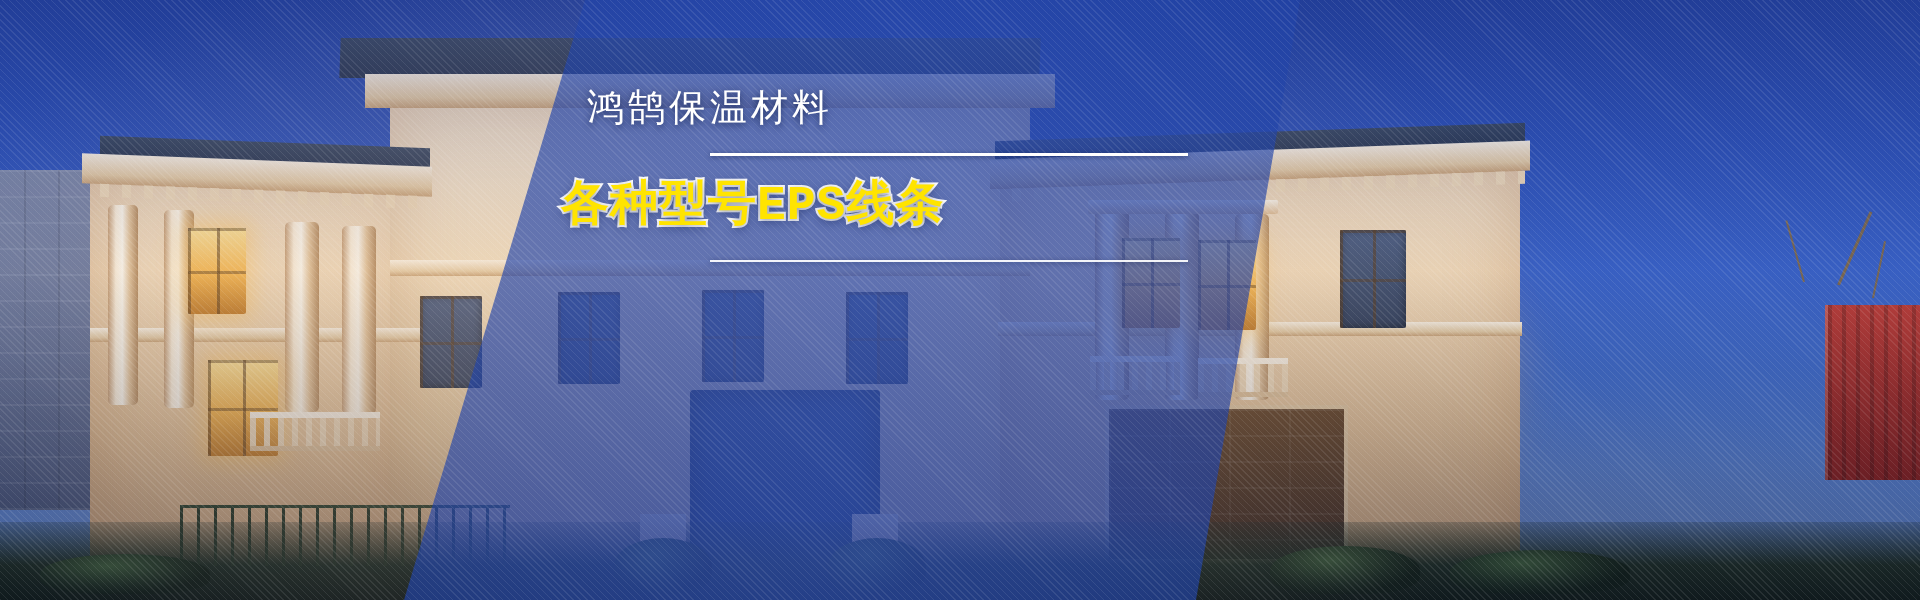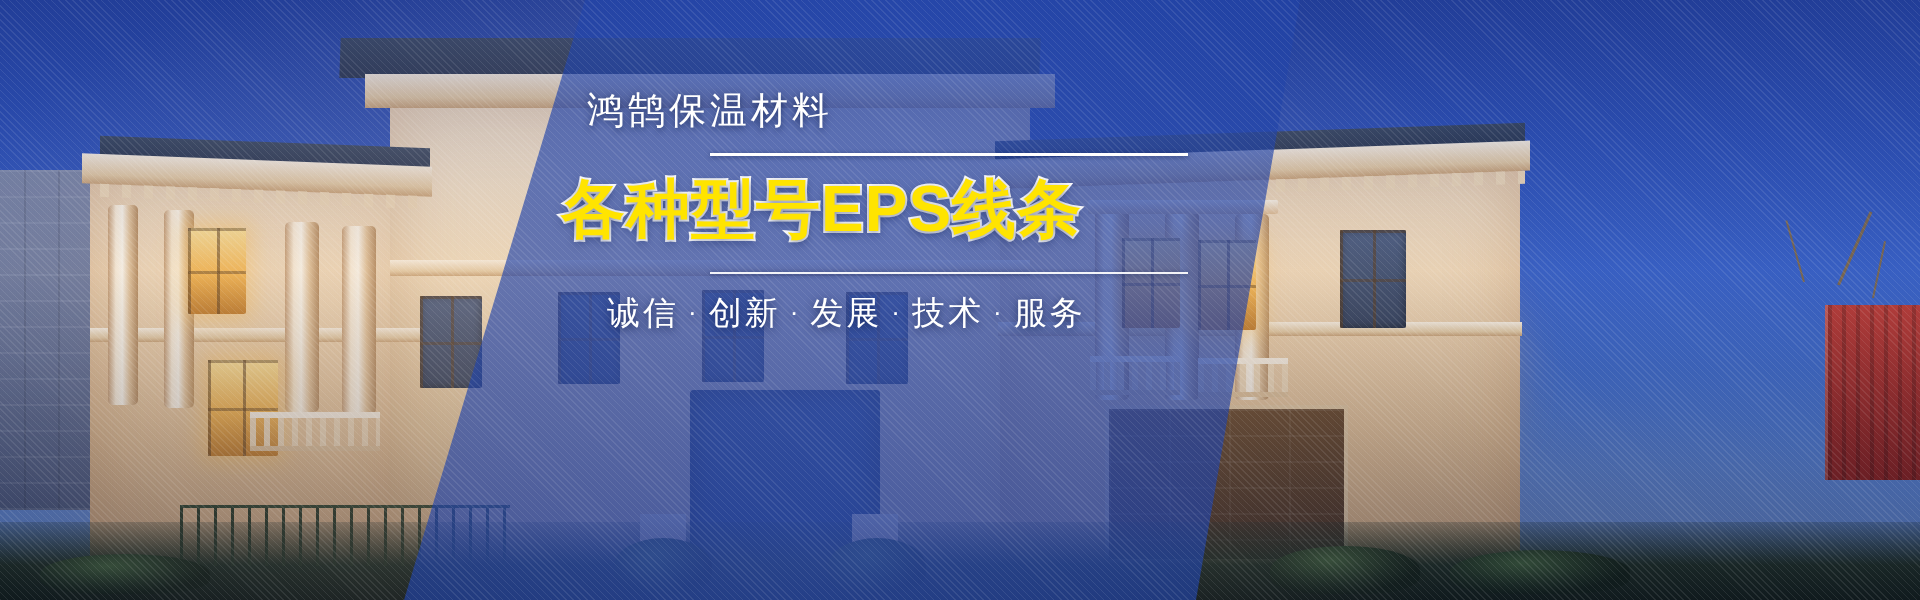--- a/index.html
+++ b/index.html
@@ -1,18 +1,18 @@
 <!DOCTYPE html>
 <html><head>
 <meta charset="utf-8">
 <style>
   html,body{margin:0;padding:0;background:#0a1430;}
   .stage{
     position:relative;width:1920px;height:600px;overflow:hidden;
-    font-family:Liberation Sans, sans-serif;
+    font-family:Liberation Mono, monospace;
     background:#0c4a6e;
   }
 
   
   .photo{position:absolute;inset:0;overflow:hidden;}
 
   
   .sky{
     position:absolute;inset:0;
     background:
@@ -140,22 +140,22 @@
     text-shadow:0 2px 7px rgba(10,24,70,.75);line-height:1;
     margin:0 0 0 2px;
   }
   .rule{
     height:3px;background:#ffffff;margin:24px 0 0 125px;width:478px;
     box-shadow:0 1px 5px rgba(10,24,70,.55);
   }
   .rule-b{margin:26px 0 0 125px;width:478px;height:2px;background:rgba(255,255,255,.92);}
 
   .headline{
-    margin:18px 0 0 -24px;
-    color:#ffe400;font-size:64px;font-weight:700;line-height:1.12;
+    margin:24px 0 0 -24px;
+    color:#ffe400;font-size:48px;font-weight:700;line-height:1.12;
     letter-spacing:1px;
     -webkit-text-stroke:4px #ffffff;
     paint-order:stroke fill;
     text-shadow:0 3px 10px rgba(12,28,80,.55);
     white-space:nowrap;
   }
   .headline span{display:block;}
 
   .tagline{
     margin:22px 0 0 22px;
@@ -271,16 +271,15 @@
     <div class="kicker">鸿鹄保温材料</div>
 
     <div class="rule"></div>
 
     <div class="headline">
       <span>各种型号EPS线条</span>
     </div>
 
     <div class="rule rule-b"></div>
 
-    <div class="tagline"><span>诚信</span><span class="dot">·</span><span>创新</span><span class="dot">·</span><span>发展</span><span class="dot">·</span><span>技术</span><span class="dot">·</span><span>服务</span></div>
   </div>
 
 </div>
 
 </body></html>

